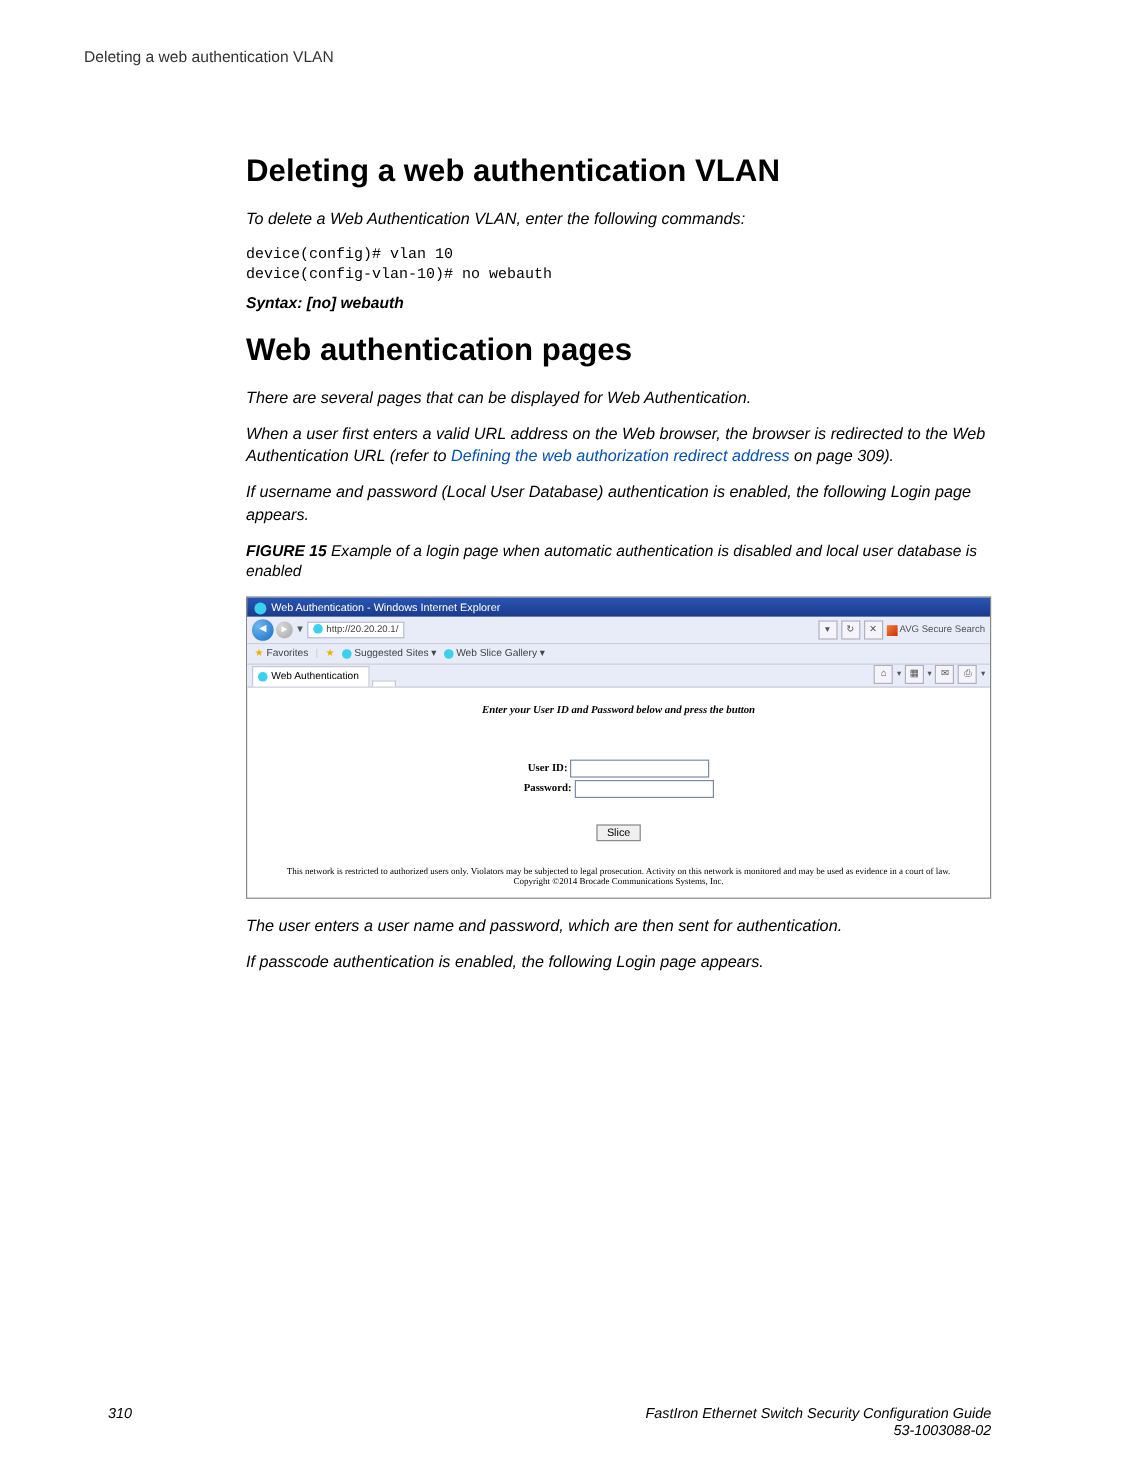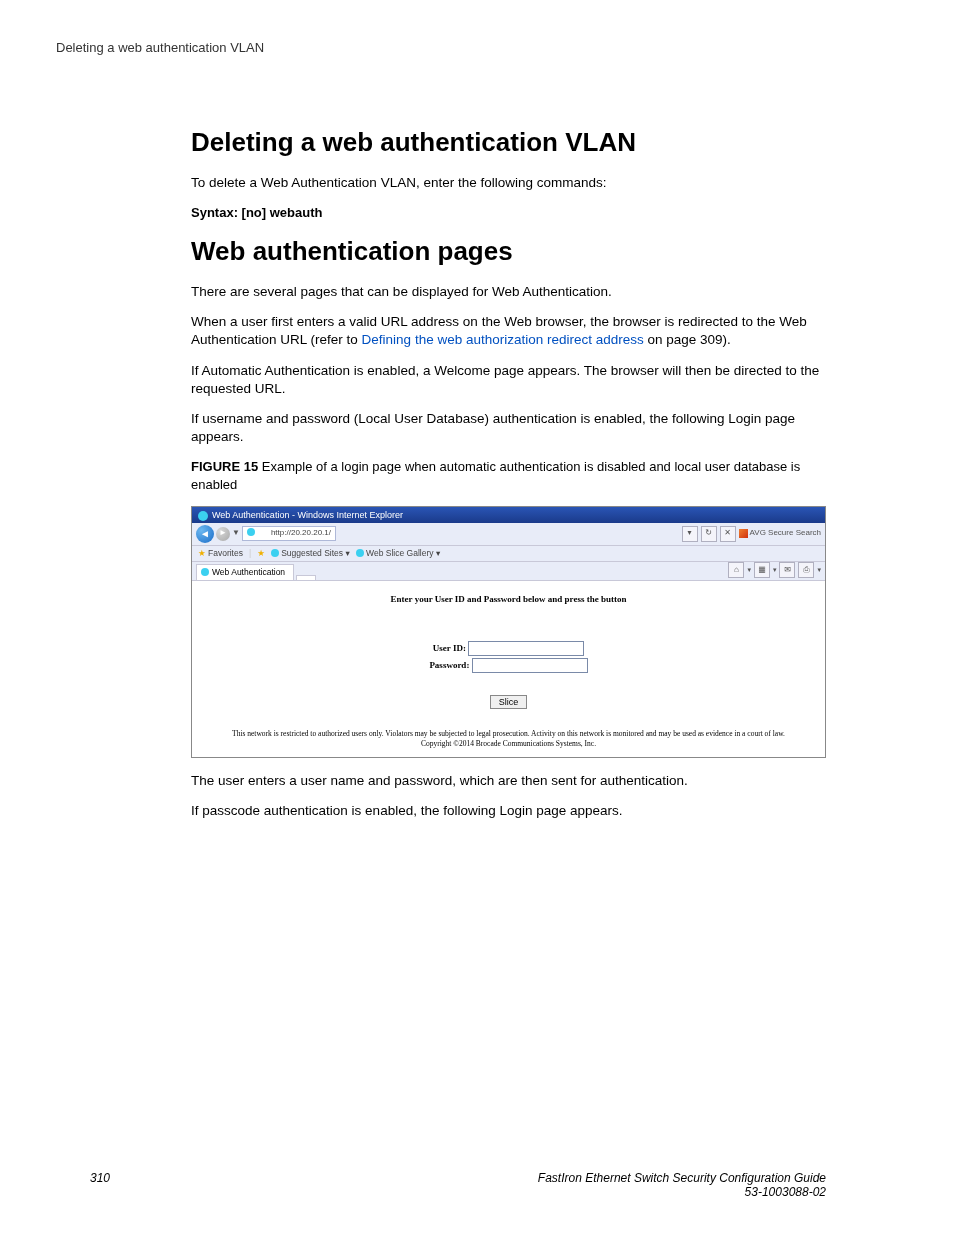--- a/index.html
+++ b/index.html
@@ -4,21 +4,21 @@
 <style>
   body {
     margin: 0;
     padding: 0;
     background: #fff;
     font-family: Arial, Helvetica, sans-serif;
     color: #000;
     width: 954px;
   }
   .page {
-    padding: 40px 80px 40px 56px;
+    padding: 40px 80px 40px 70px;
     box-sizing: border-box;
     width: 906px;
     min-height: 1235px;
     position: relative;
   }
   .running-header {
     font-size: 13px;
     color: #333;
     margin-bottom: 70px;
   }
@@ -30,20 +30,21 @@
     margin: 0 0 14px 0;
     letter-spacing: 0;
   }
   .content {
     margin-left: 135px;
     font-size: 13.5px;
     line-height: 1.35;
   }
   .content p {
     margin: 0 0 12px 0;
+    font-style: italic;
   }
   pre.code {
     font-family: "Courier New", monospace;
     font-size: 12.5px;
     margin: 8px 0 6px 0;
     white-space: pre;
   }
   .syntax {
     font-weight: bold;
     font-size: 13px;
@@ -104,21 +105,21 @@
   .navbtn.back { background: radial-gradient(circle at 30% 30%, #6cb8f0, #1a6cc8); }
   .navbtn.fwd  { background: radial-gradient(circle at 30% 30%, #d8d8d8, #a8a8a8); width:14px; height:14px; font-size:8px;}
   .addr {
     background: #fff;
     border: 1px solid #aeb8d8;
     padding: 1px 4px;
     font-size: 8px;
     color: #444;
     display: inline-flex;
     align-items: flex-start;
-    gap: 16px;
+    gap: 3px;
     flex: 0 0 auto;
   }
   .navbar-right {
     margin-left: auto;
     display: flex;
     align-items: center;
     gap: 3px;
   }
   .smallbtn {
     width: 14px; height: 14px;
@@ -187,20 +188,21 @@
   }
   .page-body .h {
     font-weight: bold;
     font-size: 10px;
     margin: 6px 0 18px 0;
   }
   .page-body .sub {
     font-weight: bold;
     font-size: 9px;
     margin-bottom: 36px;
+    font-style: italic;
   }
   .login-row {
     font-size: 9px;
     font-weight: bold;
     margin: 2px 0;
   }
   .login-row input {
     width: 110px;
     height: 11px;
     border: 1px solid #7a8aa8;
@@ -235,28 +237,29 @@
 </style>
 </head>
 <body>
 
 <div class="page">
   <div class="running-header">Deleting a web authentication VLAN</div>
 
   <div class="content">
     <h1 class="sec">Deleting a web authentication VLAN</h1>
     <p>To delete a Web Authentication VLAN, enter the following commands:</p>
+    <pre class="code">device(config)# vlan 10
+device(config-vlan-10)# no webauth</pre>
     <p class="syntax">Syntax: [no] webauth</p>
 
     <h1 class="sec">Web authentication pages</h1>
     <p>There are several pages that can be displayed for Web Authentication.</p>
     <p>
       <span>When a user first enters a valid URL address on the Web browser, the browser is redirected to the Web Authentication URL (refer to </span><a class="link" href="#">Defining the web authorization redirect address</a><span> on page 309).</span>
     </p>
-    <p>If Automatic Authentication is enabled, a Welcome page appears. The browser will then be directed to the requested URL.</p>
     <p>If username and password (Local User Database) authentication is enabled, the following Login page appears.</p>
 
     <p class="fig-caption">
       <b>FIGURE 15</b><span> Example of a login page when automatic authentication is disabled and local user database is enabled</span>
     </p>
 
     <div class="browser">
       <div class="titlebar">
         <span class="ie-icon"></span>
         <span>Web Authentication - Windows Internet Explorer</span>

